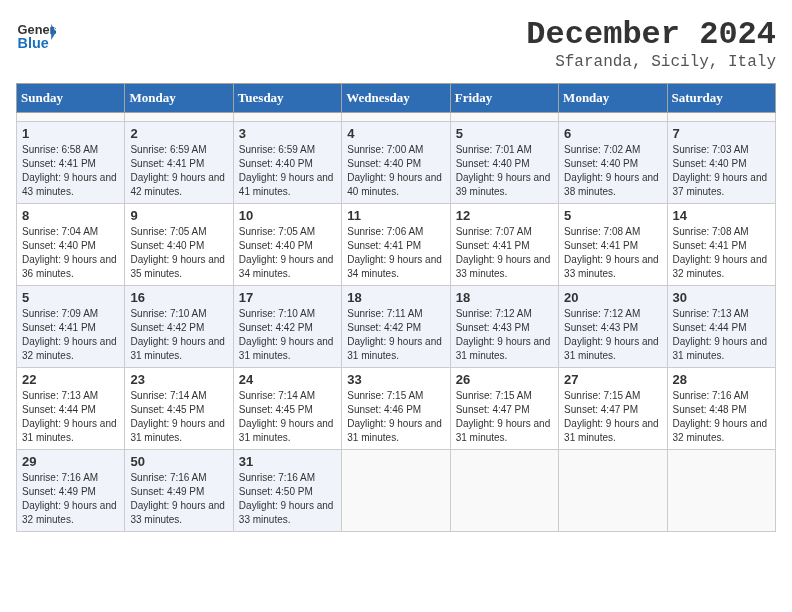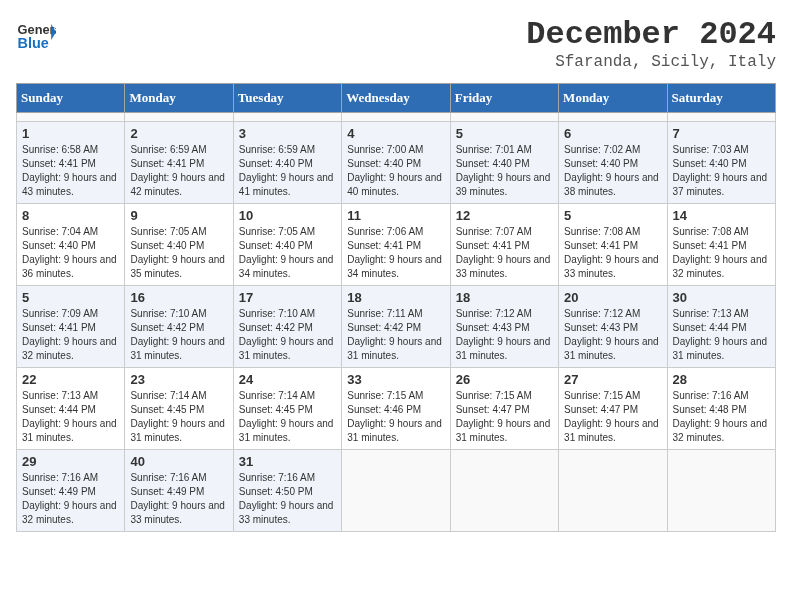--- a/index.html
+++ b/index.html
@@ -243,21 +243,21 @@
           <span class="day-num">28</span>
           <div class="day-info">Sunrise: 7:16 AM<br>Sunset: 4:48 PM<br>Daylight: 9 hours and 32 minutes.</div>
         </td>
       </tr>
       <tr>
         <td>
           <span class="day-num">29</span>
           <div class="day-info">Sunrise: 7:16 AM<br>Sunset: 4:49 PM<br>Daylight: 9 hours and 32 minutes.</div>
         </td>
         <td>
-          <span class="day-num">40</span>
+          <span class="day-num">50</span>
           <div class="day-info">Sunrise: 7:16 AM<br>Sunset: 4:49 PM<br>Daylight: 9 hours and 33 minutes.</div>
         </td>
         <td>
           <span class="day-num">31</span>
           <div class="day-info">Sunrise: 7:16 AM<br>Sunset: 4:50 PM<br>Daylight: 9 hours and 33 minutes.</div>
         </td>
         <td class="empty-cell"></td>
         <td class="empty-cell"></td>
         <td class="empty-cell"></td>
         <td class="empty-cell"></td>

